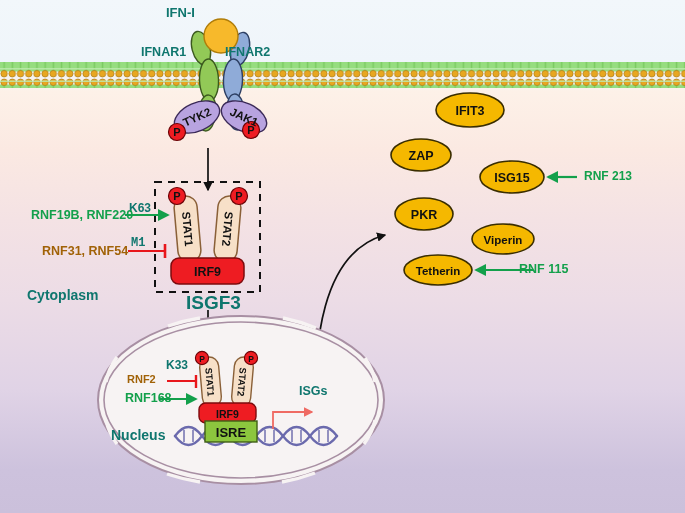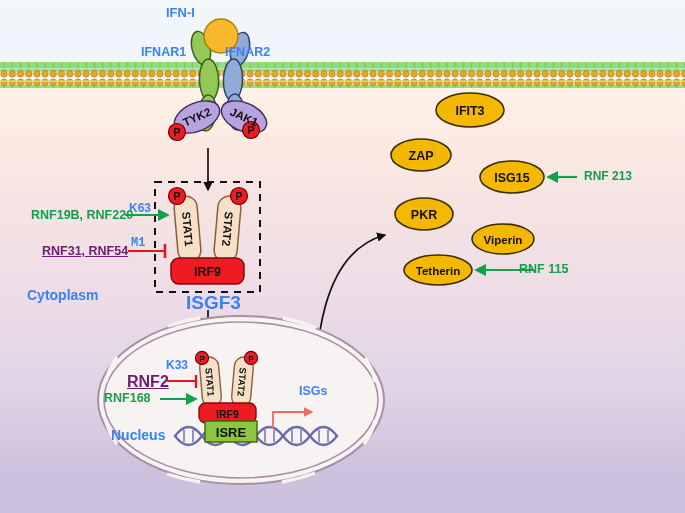--- a/index.html
+++ b/index.html
@@ -26,26 +26,26 @@
         #f4e2e4 220px,
         #ecdce6 300px,
         #e0d3e6 390px,
         #cdc2dd 470px,
         #cbc0db 513px);
   }
   .layer { position: absolute; inset: 0; }
   .lbl {
     position: absolute;
     font-weight: bold;
-    color: #3b82f6;
+    color: #0f766e;
     white-space: nowrap;
     line-height: 1;
   }
   .lbl.green { color: #13a04b; }
-  .lbl.red   { color: #701a75; text-decoration: underline; }
+  .lbl.red   { color: #a16207; }
   svg { position: absolute; left: 0; top: 0; overflow: visible; }
   .protein-text {
     font-family: "Liberation Sans", sans-serif;
     font-weight: bold;
     fill: #111;
   }
 </style>
 </head>
 <body>
 
@@ -260,23 +260,23 @@
     <div class="lbl" style="left:131px; top:237px; font-size:12px;font-family:Liberation Mono, monospace;">M1</div>
 
     <div class="lbl red" style="left:42px; top:245px; font-size:12.5px;">RNF31, RNF54</div>
 
     <div class="lbl" style="left:27px; top:288px; font-size:14px;text-align:center;">Cytoplasm</div>
 
     <div class="lbl" style="left:186px; top:293px; font-size:19px;">ISGF3</div>
 
     <div class="lbl" style="left:166px; top:359px; font-size:12px;">K33</div>
 
-    <div class="lbl red" style="left:127px; top:374px; font-size:16px;">RNF2</div>
-
-    <div class="lbl green" style="left:104px; top:392px; font-size:12.5px;">RNF168</div>
+    <div class="lbl red" style="left:127px; top:374px; font-size:11px;">RNF2</div>
+
+    <div class="lbl green" style="left:125px; top:392px; font-size:12.5px;">RNF168</div>
 
     <div class="lbl" style="left:111px; top:428px; font-size:14px;">Nucleus</div>
 
     <div class="lbl" style="left:299px; top:385px; font-size:12.5px;">ISGs</div>
 
     <div class="lbl green" style="left:584px; top:170px; font-size:12px;">RNF 213</div>
 
     <div class="lbl green" style="left:519px; top:263px; font-size:12.5px;">RNF 115</div>
 
   </div>

